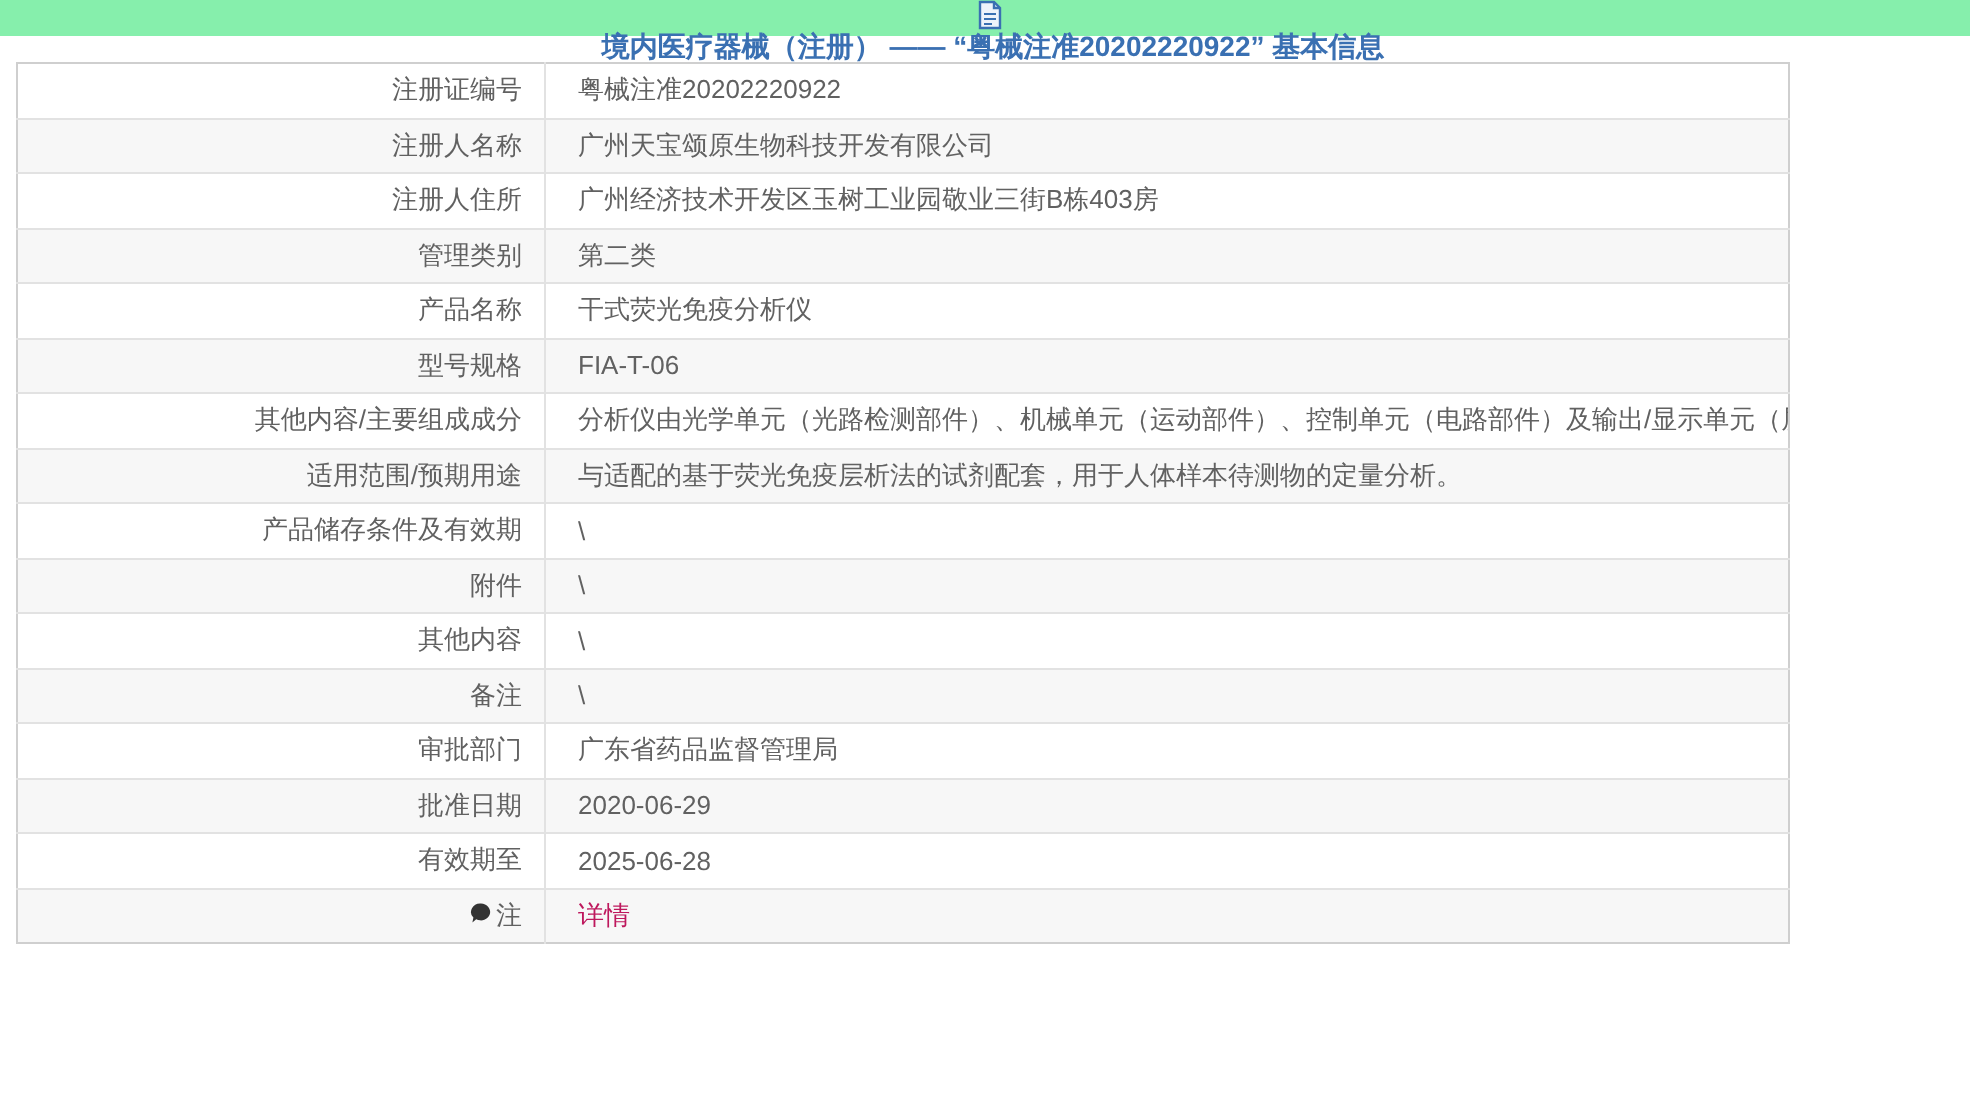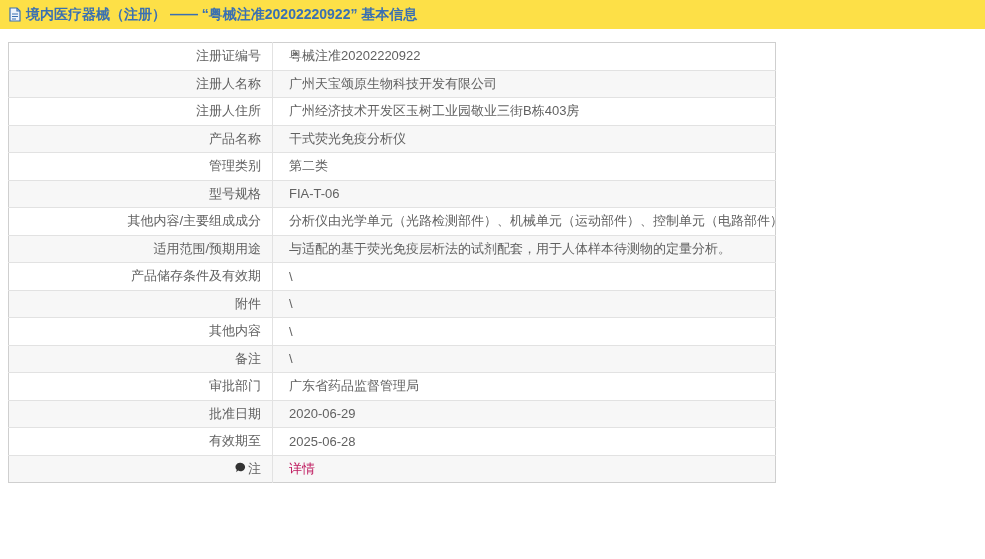--- a/index.html
+++ b/index.html
@@ -4,35 +4,36 @@
 <style>
   * { box-sizing: border-box; margin: 0; padding: 0; }
   html, body {
     width: 985px; height: 559px;
     background: #ffffff;
     font-family: "Liberation Sans", "DejaVu Sans", sans-serif;
     overflow: hidden;
   }
   
   .header-bar {
-    width: 985px; height: 29px;
-    background: #fde047;
+    width: 985px; height: 18px;
+    background: #86efac;
     display: flex; align-items: center;
     padding-left: 8px;
+    flex-direction: column;
   }
   .header-bar .doc-icon { flex: 0 0 auto; margin-right: 4px; display: inline-flex; }
   .header-title {
     font-size: 14px; font-weight: bold;
     color: #3a70b2;
     white-space: nowrap;
   }
   
   table.info-table {
     margin: 13px 0 0 8px;
-    width: 768px;
+    width: 887px;
     border-collapse: collapse;
     border: 1px solid #cfcfcf;
     table-layout: fixed;
   }
   table.info-table td {
     height: 27.5px;
     font-size: 13px;
     color: #616161;
     border-top: 1px solid #e2e2e2;
     vertical-align: middle;
@@ -75,26 +76,26 @@
       </tr>
       <tr class="row">
         <td class="label-cell">注册人名称</td>
         <td class="value-cell">广州天宝颂原生物科技开发有限公司</td>
       </tr>
       <tr class="row">
         <td class="label-cell">注册人住所</td>
         <td class="value-cell">广州经济技术开发区玉树工业园敬业三街B栋403房</td>
       </tr>
       <tr class="row">
+        <td class="label-cell">管理类别</td>
+        <td class="value-cell">第二类</td>
+      </tr>
+      <tr class="row">
         <td class="label-cell">产品名称</td>
         <td class="value-cell">干式荧光免疫分析仪</td>
-      </tr>
-      <tr class="row">
-        <td class="label-cell">管理类别</td>
-        <td class="value-cell">第二类</td>
       </tr>
       <tr class="row">
         <td class="label-cell">型号规格</td>
         <td class="value-cell">FIA-T-06</td>
       </tr>
       <tr class="row">
         <td class="label-cell">其他内容/主要组成成分</td>
         <td class="value-cell">分析仪由光学单元（光路检测部件）、机械单元（运动部件）、控制单元（电路部件）及输出/显示单元（屏幕等部件）组成。</td>
       </tr>
       <tr class="row">

